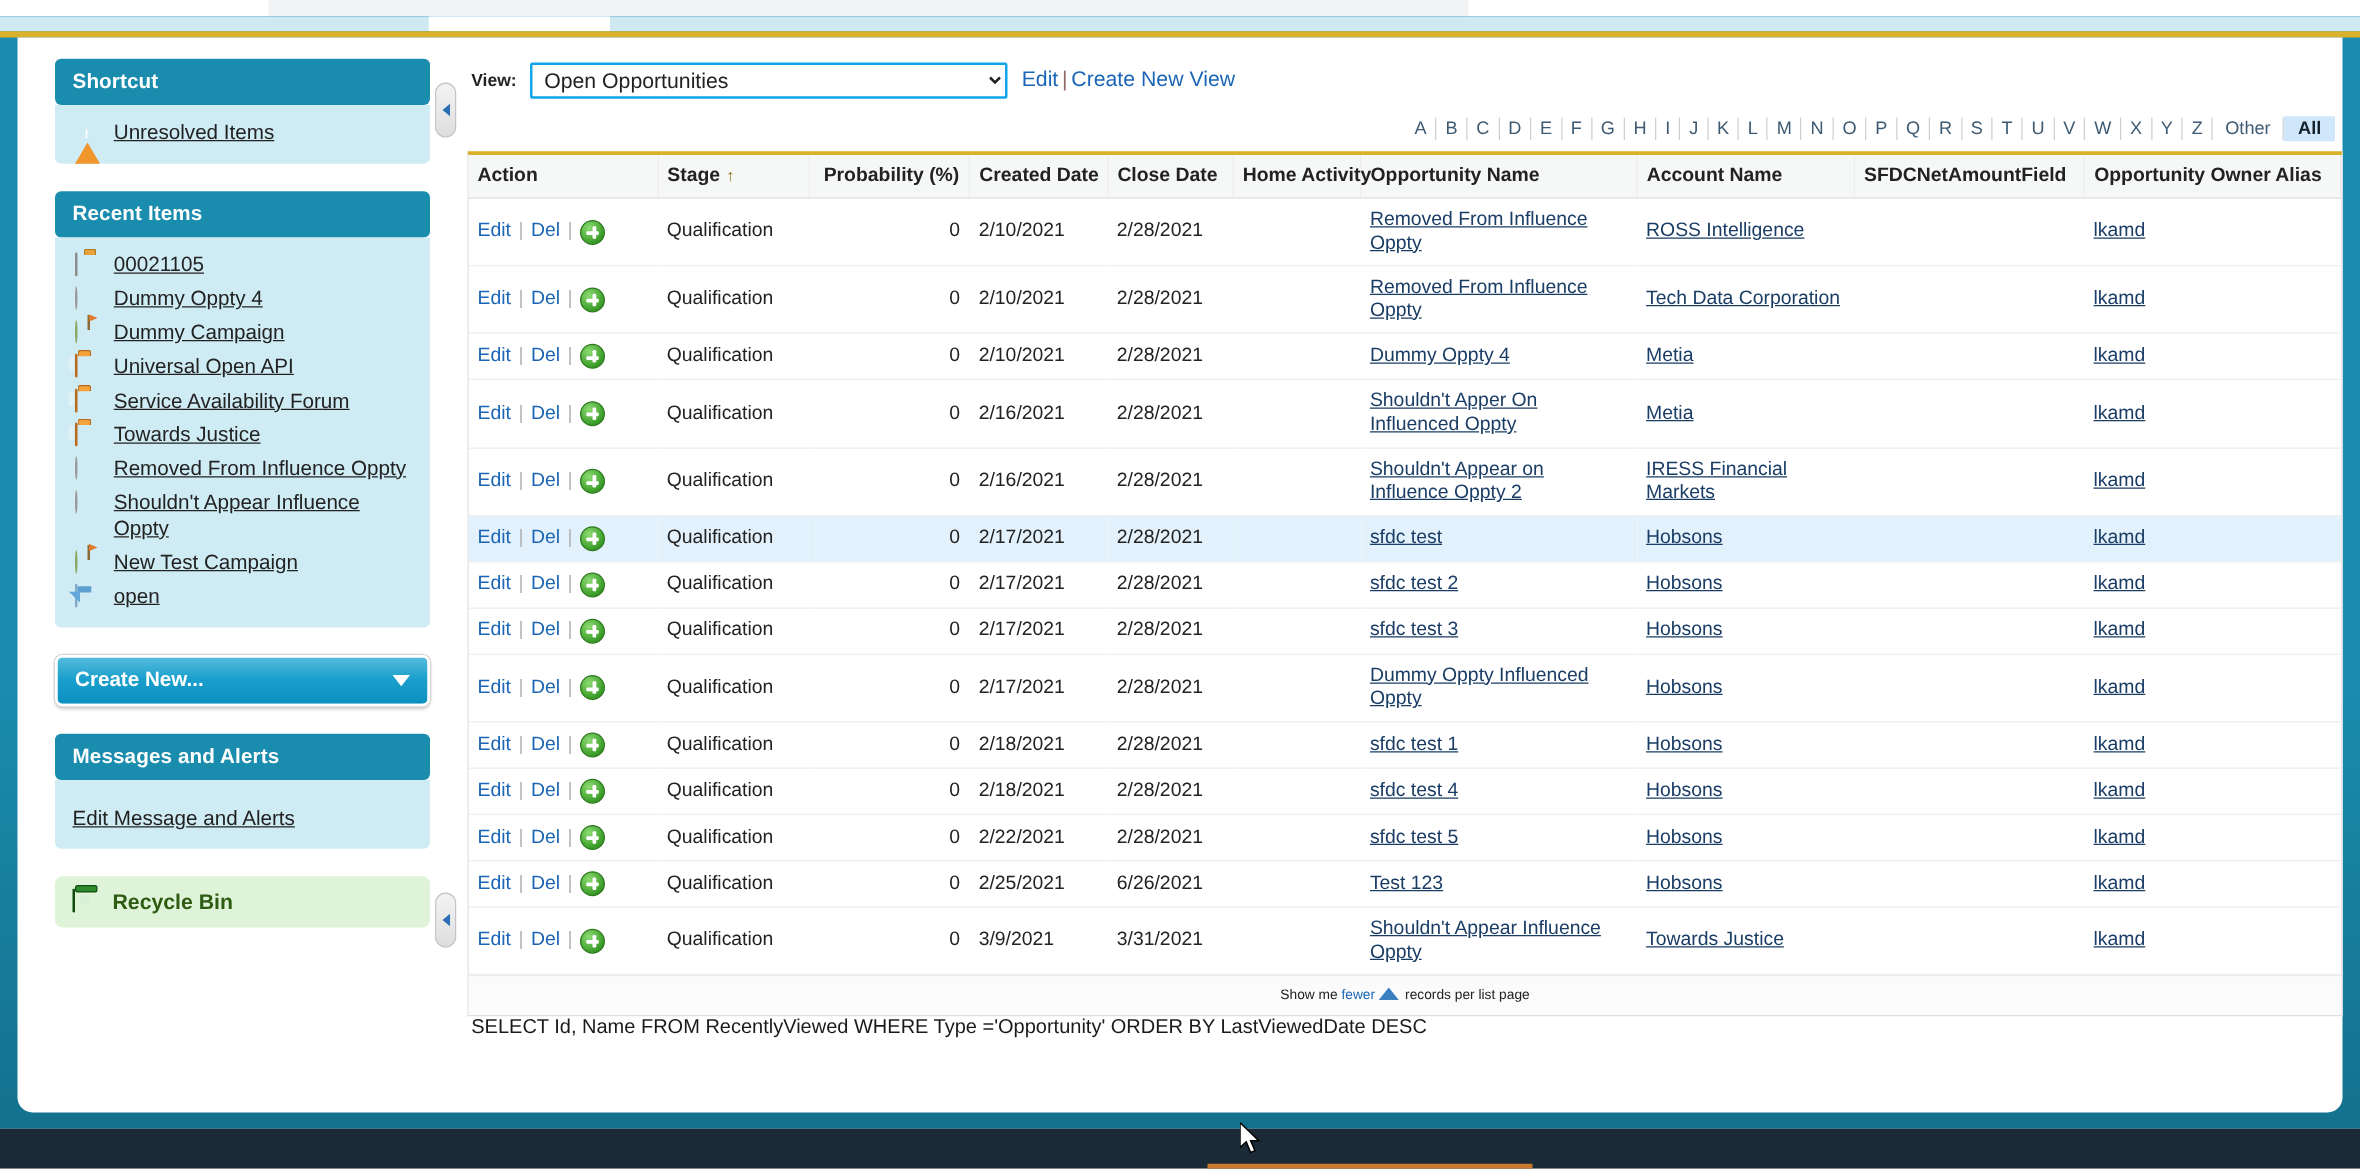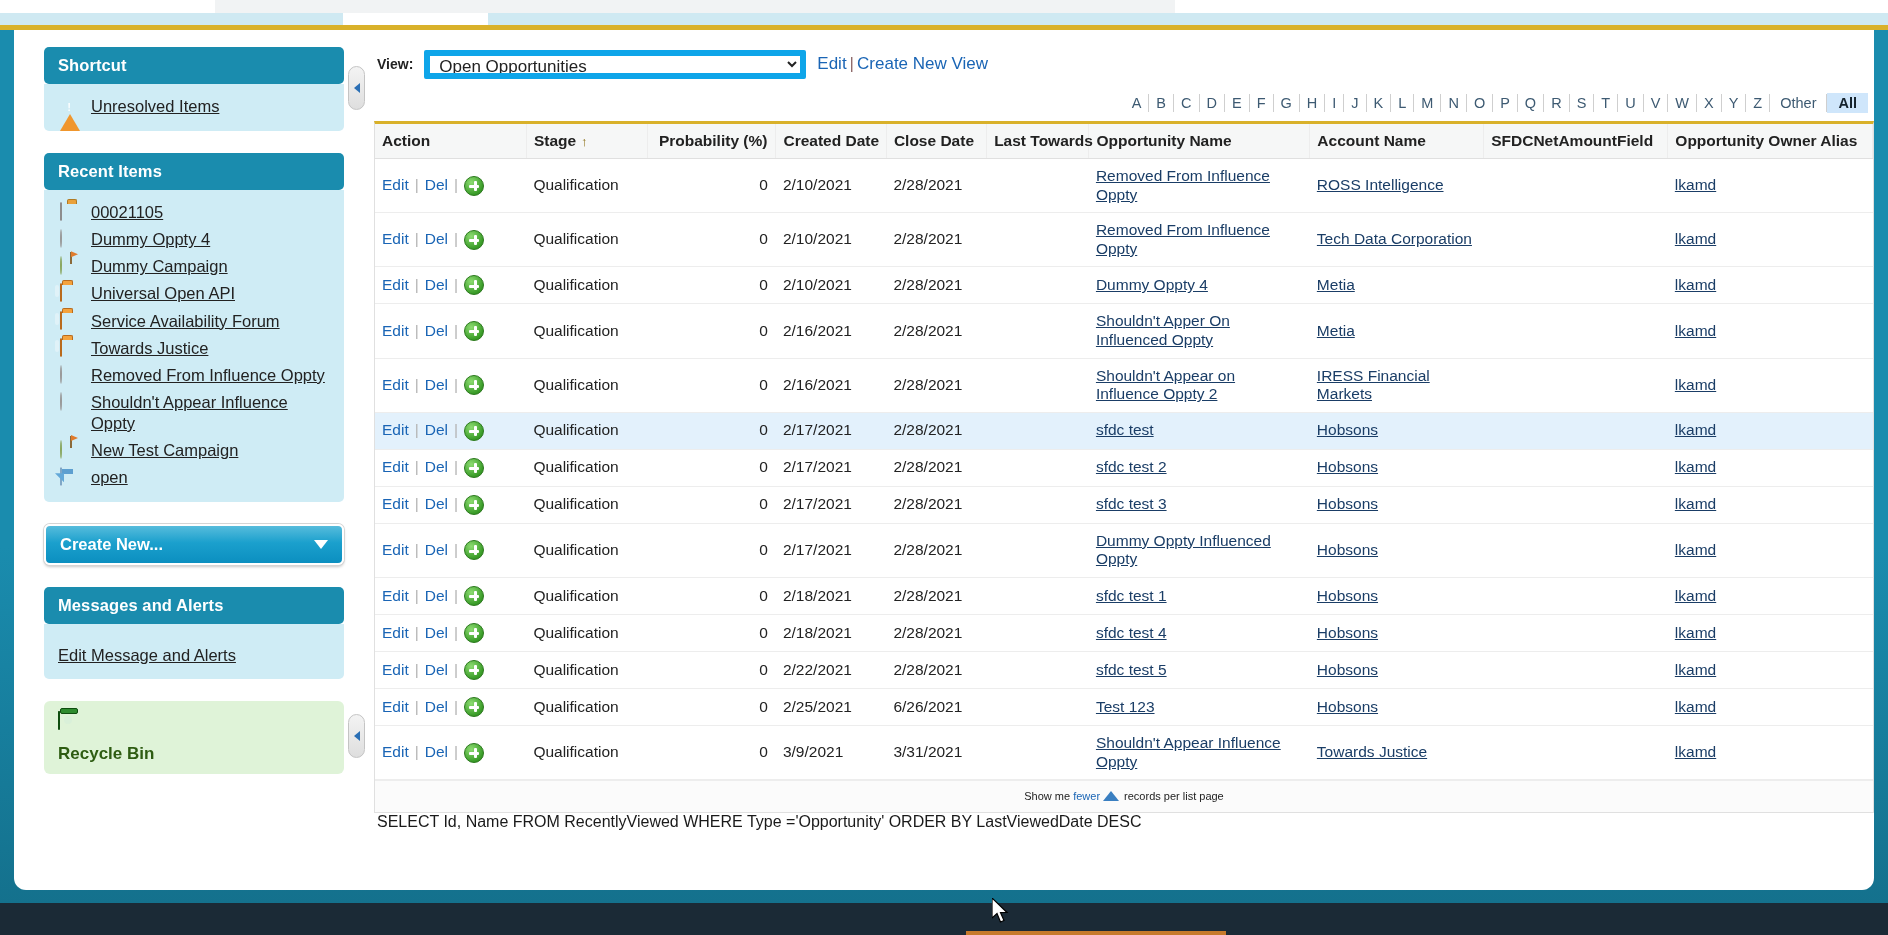--- a/index.html
+++ b/index.html
@@ -124,21 +124,21 @@
     border-left: 7px solid transparent;
     border-right: 7px solid transparent;
     border-top: 9px solid #ffffff;
   }
 
   .msg-body { background:#cfecf5; border-radius:0 0 5px 5px; padding: 22px 0 14px 0; }
   .msg-body a { color:#222; font-size:16.5px; text-decoration:underline; padding-left:14px; }
 
   .recycle-block {
     background:#dff3d8; border-radius:6px; padding:10px 14px;
-    display:flex; align-items:flex-start; gap:10px;flex-direction:column;
+    display:flex; align-items:flex-end; gap:10px;
   }
   .recycle-block span.lbl { color:#2e5c12; font-weight:bold; font-size:17px; }
 
   
   .collapse-handle {
     position:absolute; width:17px; height:44px;
     background:linear-gradient(180deg,#f3f3f3,#dedede);
     border:1px solid #c4c4c4; border-radius:9px;
     display:flex; align-items:center; justify-content:center;
   }
@@ -150,21 +150,21 @@
   
   .main {
     position: absolute; top: 17px; left: 360px; width: 1500px;
   }
   .view-bar { display:flex; align-items:center; gap:11px; height:34px; padding-left: 3px;}
   .view-label { font-weight:bold; font-size:14px; color:#222; }
   select.view-select {
     width: 382px; height: 29px;
     font-family:"Liberation Sans",sans-serif;
     font-size: 17px; color:#222;
-    border:6px solid #0ea5e9; border-radius:2px; background:#ffffff;
+    border:2px solid #0ea5e9; border-radius:2px; background:#ffffff;
     padding-left:5px;
   }
   .view-links a { color:#1a65b5; font-size:17px; text-decoration:none; }
   .view-links .sep { color:#8f6a6a; padding:0 3px; font-size:17px;}
 
   .alpha-row {
     display:flex; justify-content:flex-end; align-items:center;
     padding: 12px 6px 8px 0; gap:0;
   }
   .alpha-row a {
@@ -401,21 +401,21 @@
                 <col style="width: 180px;">
                 <col style="width: 200px;">
               </colgroup>
             <thead>
               <tr id="header-row">
                   <th><span>Action</span></th>
                   <th><span>Stage</span><span class="sort-arrow">↑</span></th>
                   <th class="num"><span>Probability (%)</span></th>
                   <th><span>Created Date</span></th>
                   <th><span>Close Date</span></th>
-                  <th><span>Last Towards</span></th>
+                  <th><span>Home Activity</span></th>
                   <th><span>Opportunity Name</span></th>
                   <th><span>Account Name</span></th>
                   <th><span>SFDCNetAmountField</span></th>
                   <th><span>Opportunity Owner Alias</span></th>
                 </tr>
             </thead>
             <tbody id="table-body">
                 <tr>
                   <td>
                     <div class="act-cell">

